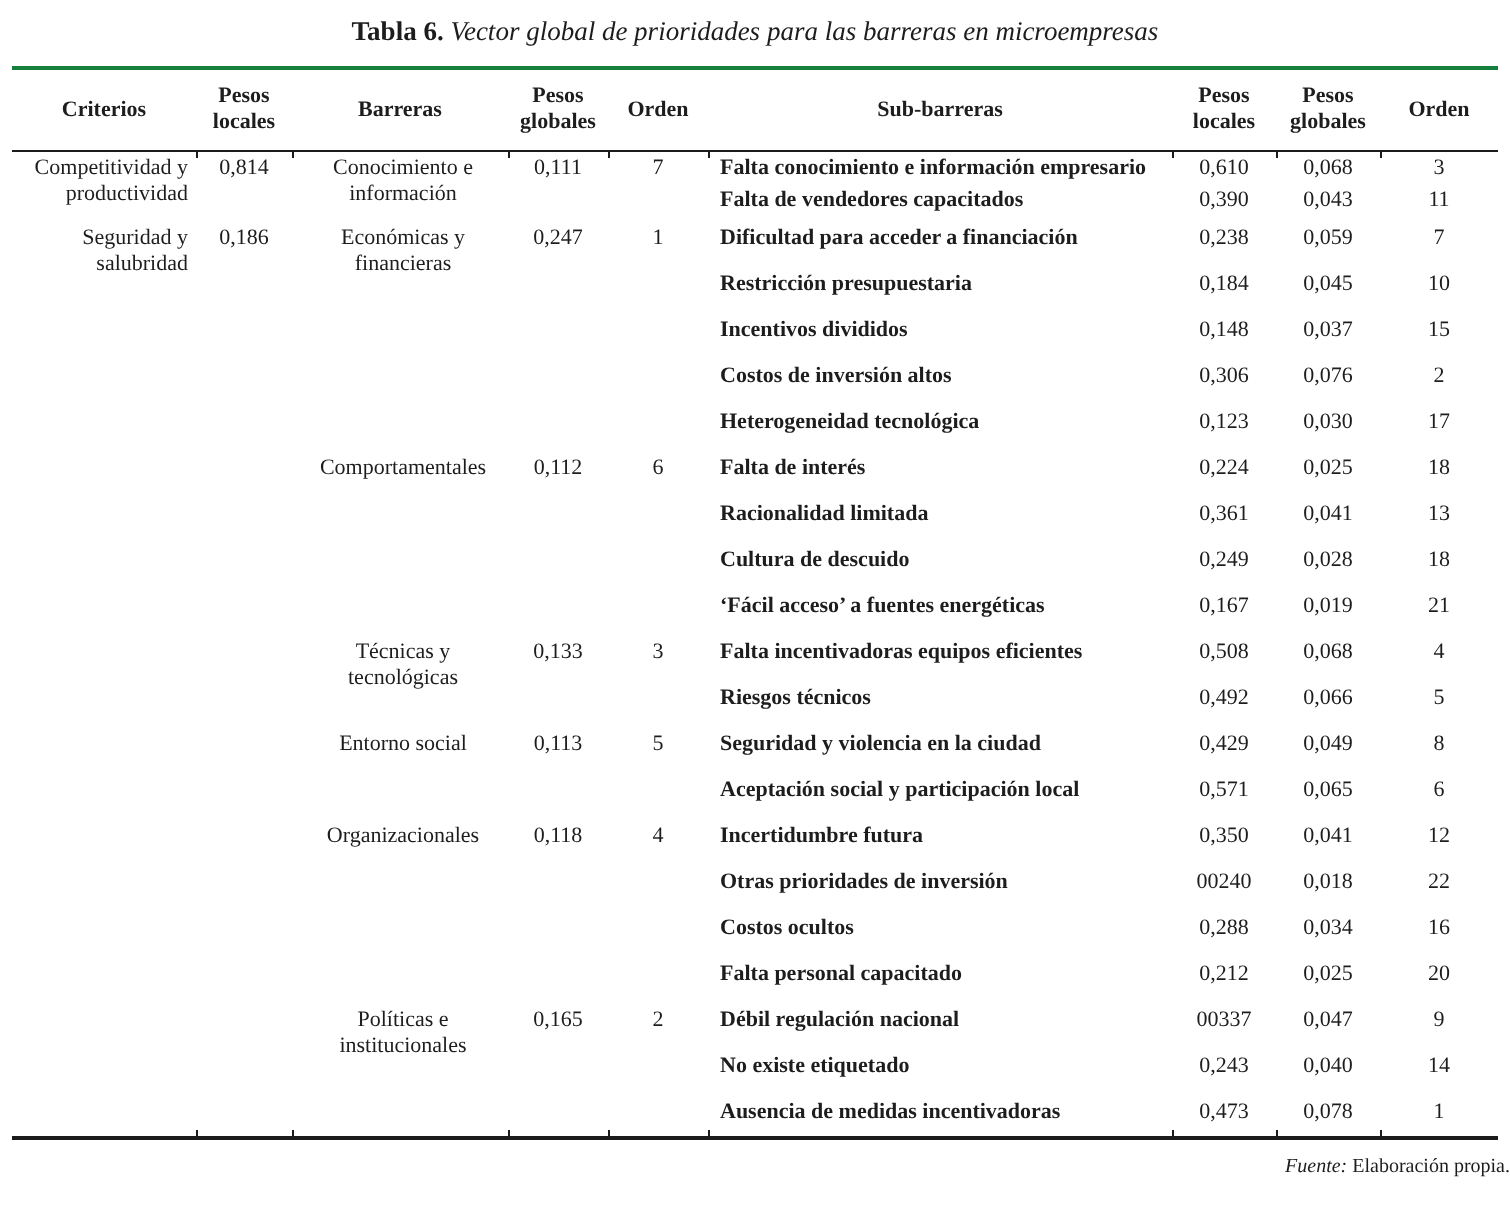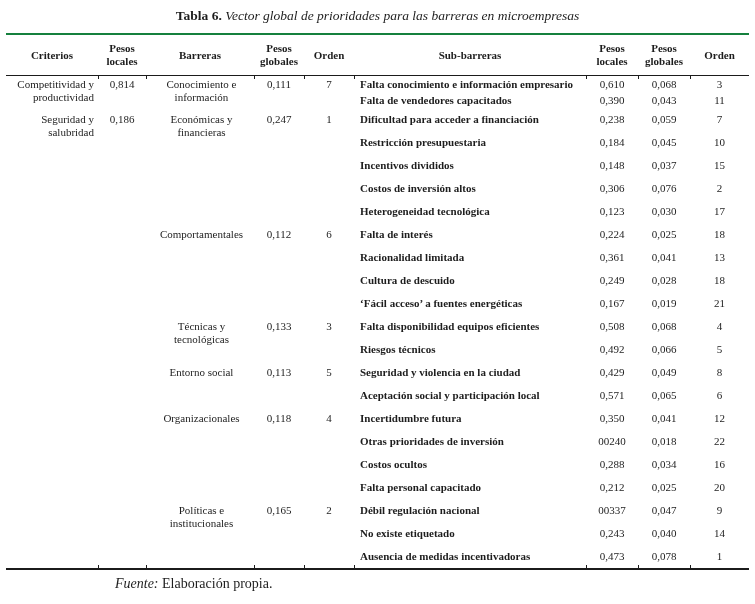--- a/index.html
+++ b/index.html
@@ -60,23 +60,24 @@
   td.cell-sub      { text-align: left; padding-left: 6px; white-space: nowrap; font-weight: bold; }
   td.cell-num      { text-align: center; }
   td.tick-b::after {
     content: "";
     position: absolute;
     right: -0.5px; bottom: -2px;
     width: 1px; height: 5px;
     background: #1b1b1b;
   }
   .footer {
-    margin: 7px 0 0 115px;
-    font-size: 14px;
+    margin: 7px 0 0 90px;
+    font-size: 10px;
     line-height: 14px;
+    text-align: right;
   }
   .src-label { font-style: italic; }
 </style>
 </head>
 <body>
 
 <div class="page">
 
   <div class="title">
     <span class="t-label">Tabla 6.</span>
@@ -185,21 +186,21 @@
         <tr>
           <td class="cell-sub">‘Fácil acceso’ a fuentes energéticas</td>
           <td class="cell-num">0,167</td>
           <td class="cell-num">0,019</td>
           <td class="cell-num">21</td>
         </tr>
         <tr>
           <td class="cell-barrera" rowspan="2">Técnicas y tecnológicas</td>
           <td class="cell-num" rowspan="2">0,133</td>
           <td class="cell-num" rowspan="2">3</td>
-          <td class="cell-sub">Falta disponibilidad equipos eficientes</td>
+          <td class="cell-sub">Falta incentivadoras equipos eficientes</td>
           <td class="cell-num">0,508</td>
           <td class="cell-num">0,068</td>
           <td class="cell-num">4</td>
         </tr>
         <tr>
           <td class="cell-sub">Riesgos técnicos</td>
           <td class="cell-num">0,492</td>
           <td class="cell-num">0,066</td>
           <td class="cell-num">5</td>
         </tr>

